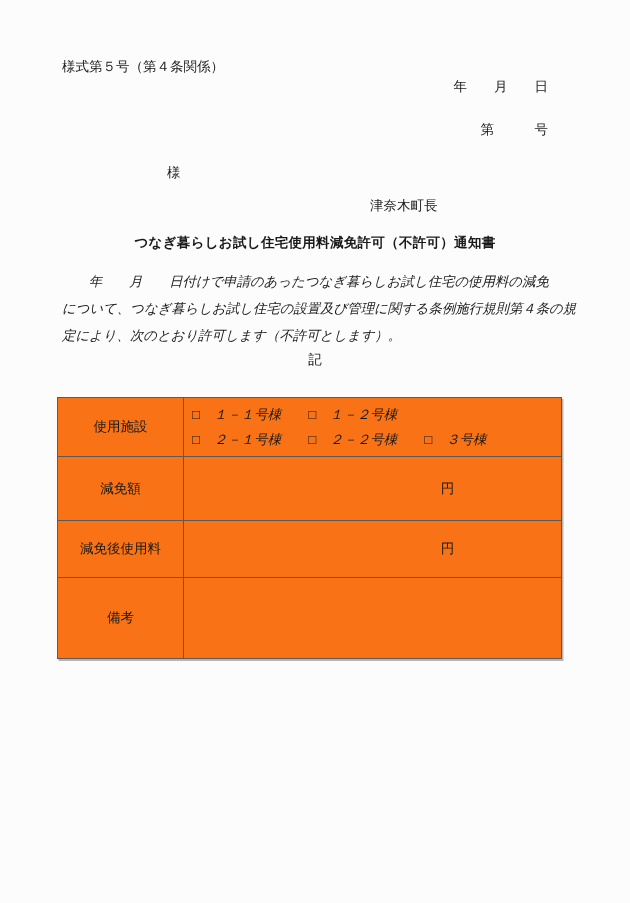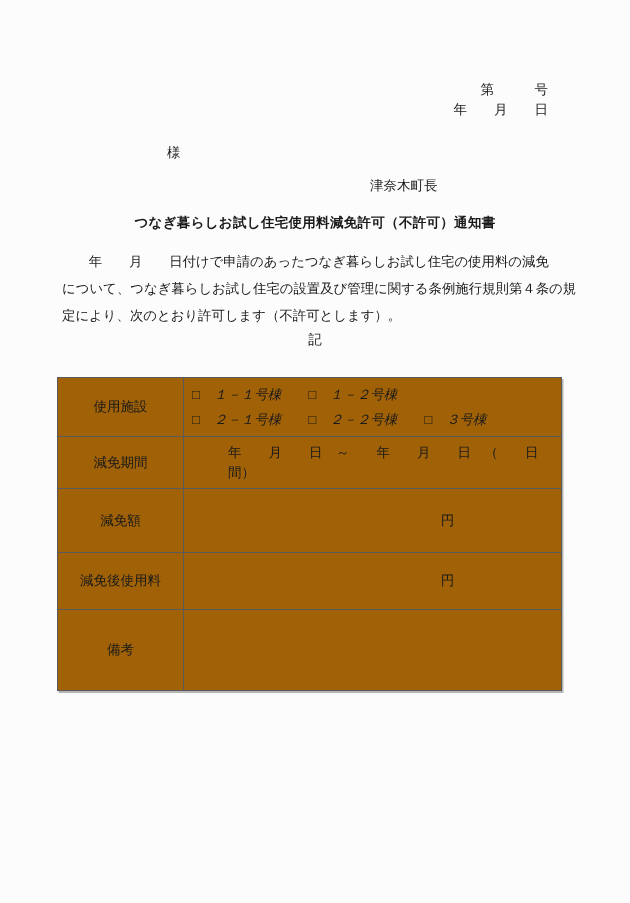--- a/index.html
+++ b/index.html
@@ -22,29 +22,30 @@
   .doc-no { margin-top: 23px; }
   .recipient { margin-top: 23px; padding-left: 105px; line-height: 20px; }
   .sender { margin-top: 13px; padding-left: 308px; line-height: 20px; }
   .doc-title { margin-top: 17px; text-align: center; line-height: 20px; letter-spacing: 0.3px; font-weight: bold; }
   .body-text {
     margin-top: 15px;
     margin-right: -12px;
     line-height: 27px;
     white-space: pre-line;
     font-size: 13.4px;
+    font-style: italic;
   }
   .ki { margin-top: 1px; text-align: center; line-height: 20px; }
   table.form {
     margin-top: 27px;
     margin-left: -5px;
     width: 504px;
     border-collapse: collapse;
     table-layout: fixed;
-    background: #a16207;
+    background: #f97316;
     box-shadow: 1.5px 2px 0 #b5b5b5;
   }
   table.form td {
     border: 1px solid #5a5a5a;
     vertical-align: middle;
     font-size: 13.5px;
   }
   td.lbl {
     width: 126px;
     text-align: center;
@@ -60,46 +61,43 @@
   tr.r6 { height: 81px; }
   .val-facility { padding-left: 8px; line-height: 25px; white-space: pre-line; font-style: italic; }
   .val-period  { padding-left: 44px; line-height: 20px; }
   .val-yen     { text-align: center; padding-left: 150px; line-height: 20px; }
 </style>
 </head>
 <body>
 
 <div class="page">
 
+  <div class="form-label">様式第５号（第４条関係）</div>
 
+  <div class="right-line">年　　月　　日</div>
   <div class="right-line doc-no">第　　　号</div>
-  <div class="right-line">年　　月　　日</div>
 
   <div class="recipient">様</div>
   <div class="sender">津奈木町長</div>
 
   <div class="doc-title">つなぎ暮らしお試し住宅使用料減免許可（不許可）通知書</div>
 
   <div class="body-text">　　年　　月　　日付けで申請のあったつなぎ暮らしお試し住宅の使用料の減免
 について、つなぎ暮らしお試し住宅の設置及び管理に関する条例施行規則第４条の規
 定により、次のとおり許可します（不許可とします）。</div>
 
   <div class="ki">記</div>
 
   <table class="form">
     <tbody>
       <tr class="r1">
         <td class="lbl">使用施設</td>
         <td class="val val-facility">□　１－１号棟　　□　１－２号棟
 □　２－１号棟　　□　２－２号棟　　□　３号棟</td>
       </tr>
-      <tr class="r2">
-        <td class="lbl">減免期間</td>
-        <td class="val val-period">年　　月　　日　～　　年　　月　　日　（　　日間）</td>
-      </tr>
       <tr class="r4">
         <td class="lbl">減免額</td>
         <td class="val val-yen">円</td>
       </tr>
       <tr class="r5">
         <td class="lbl">減免後使用料</td>
         <td class="val val-yen">円</td>
       </tr>
       <tr class="r6">
         <td class="lbl">備考</td>

